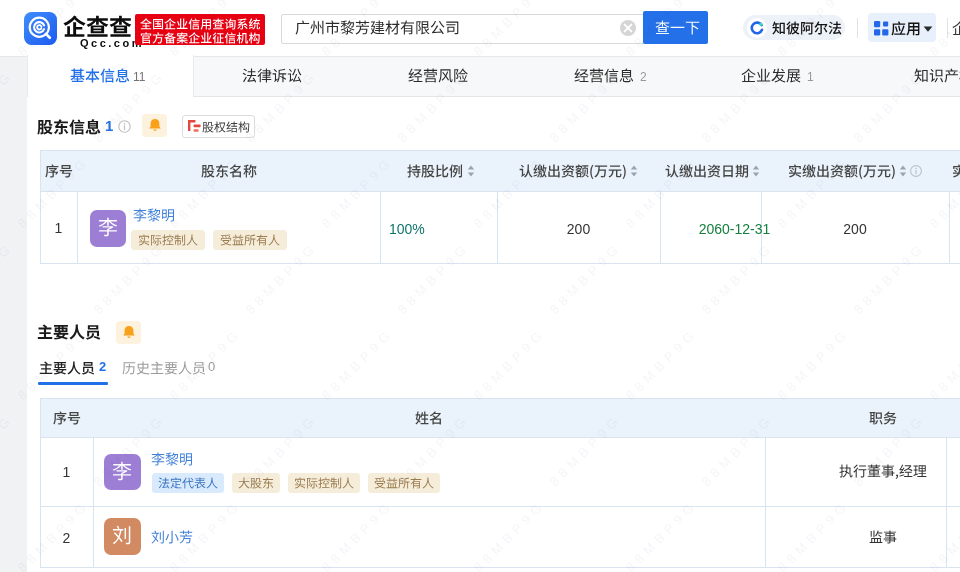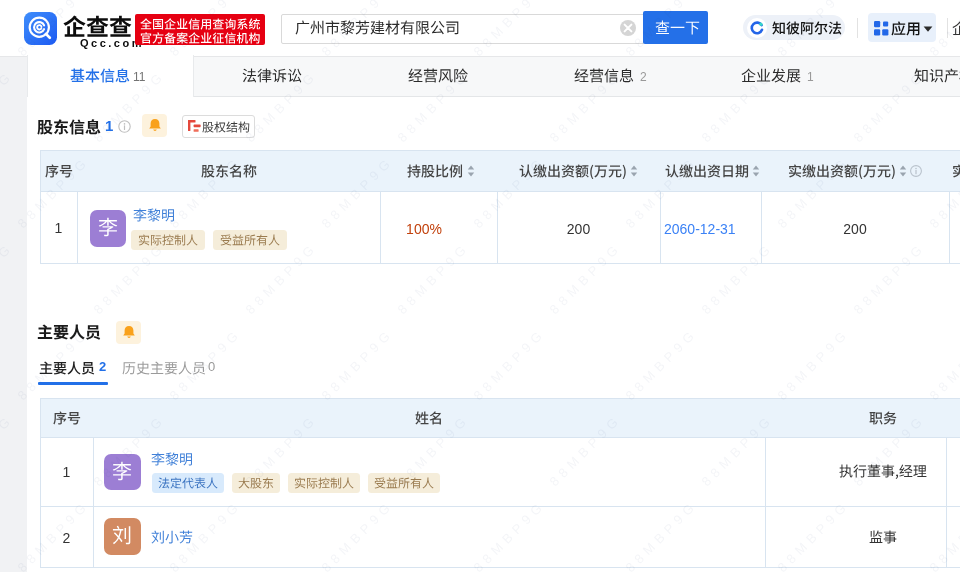--- a/index.html
+++ b/index.html
@@ -234,23 +234,23 @@
   </svg>
 <svg style="position:absolute;left:909.784px;top:164.8px" width="12" height="12">
 <circle cx="6" cy="6" r="5.4" fill="none" stroke="#b9c2cc" stroke-width="1.1"></circle>
 <path d="M6 5.4 L6 8.7" stroke="#b9c2cc" stroke-width="1.2" stroke-linecap="round"></path>
 <circle cx="6" cy="3.5" r="0.8" fill="#b9c2cc"></circle>
   </svg>
 <div style="position:absolute;left:44px;top:220px;width:29px;text-align:center;font:14px 'Liberation Sans',sans-serif;color:#333">1</div>
 <div style="position:absolute;left:89.5px;top:210px;width:36.5px;height:36.5px;background:#9c7ed4;border-radius:7px"></div>
 <div style="position:absolute;left:130.5px;top:229.5px;width:74px;height:20px;background:#f5edda;border-radius:3.5px"></div>
 <div style="position:absolute;left:212.5px;top:229.5px;width:74px;height:20px;background:#f5edda;border-radius:3.5px"></div>
-<div style="position:absolute;left:374px;top:221px;width:100px;text-align:center;font:14px 'Liberation Sans',sans-serif;color:#c2410c">100%</div>
+<div style="position:absolute;left:389px;top:221px;width:100px;text-align:left;font:14px 'Liberation Sans',sans-serif;color:#0f766e">100%</div>
 <div style="position:absolute;left:497px;top:221px;width:163px;text-align:center;font:14px 'Liberation Sans',sans-serif;color:#333">200</div>
-<div style="position:absolute;left:664px;top:221px;width:101px;font:14px 'Liberation Sans',sans-serif;color:#3b82f6">2060-12-31</div>
+<div style="position:absolute;left:684px;top:221px;width:101px;text-align:center;font:14px 'Liberation Sans',sans-serif;color:#15803d">2060-12-31</div>
 <div style="position:absolute;left:761px;top:221px;width:188px;text-align:center;font:14px 'Liberation Sans',sans-serif;color:#333">200</div>
 <div style="position:absolute;left:116px;top:321px;width:25px;height:23px;background:#fdf2dd;border-radius:4px"></div>
 <svg style="position:absolute;left:121.5px;top:325px" width="14" height="15">
 <g fill="#f9a11b">
       <path d="M7 1 C4.2 1 2.6 3 2.6 5.6 L2.6 8.6 L1.2 10.6 L12.8 10.6 L11.4 8.6 L11.4 5.6 C11.4 3 9.8 1 7 1 Z"></path>
 <path d="M5.2 11.6 a1.9 1.9 0 0 0 3.6 0 Z"></path>
     </g>
   </svg>
 <div style="position:absolute;left:99px;top:359px;font:bold 13px 'Liberation Sans',sans-serif;color:#2270e8">2</div>
 <div style="position:absolute;left:38px;top:382px;width:70px;height:2.5px;background:#2270e8;border-radius:1px"></div>

